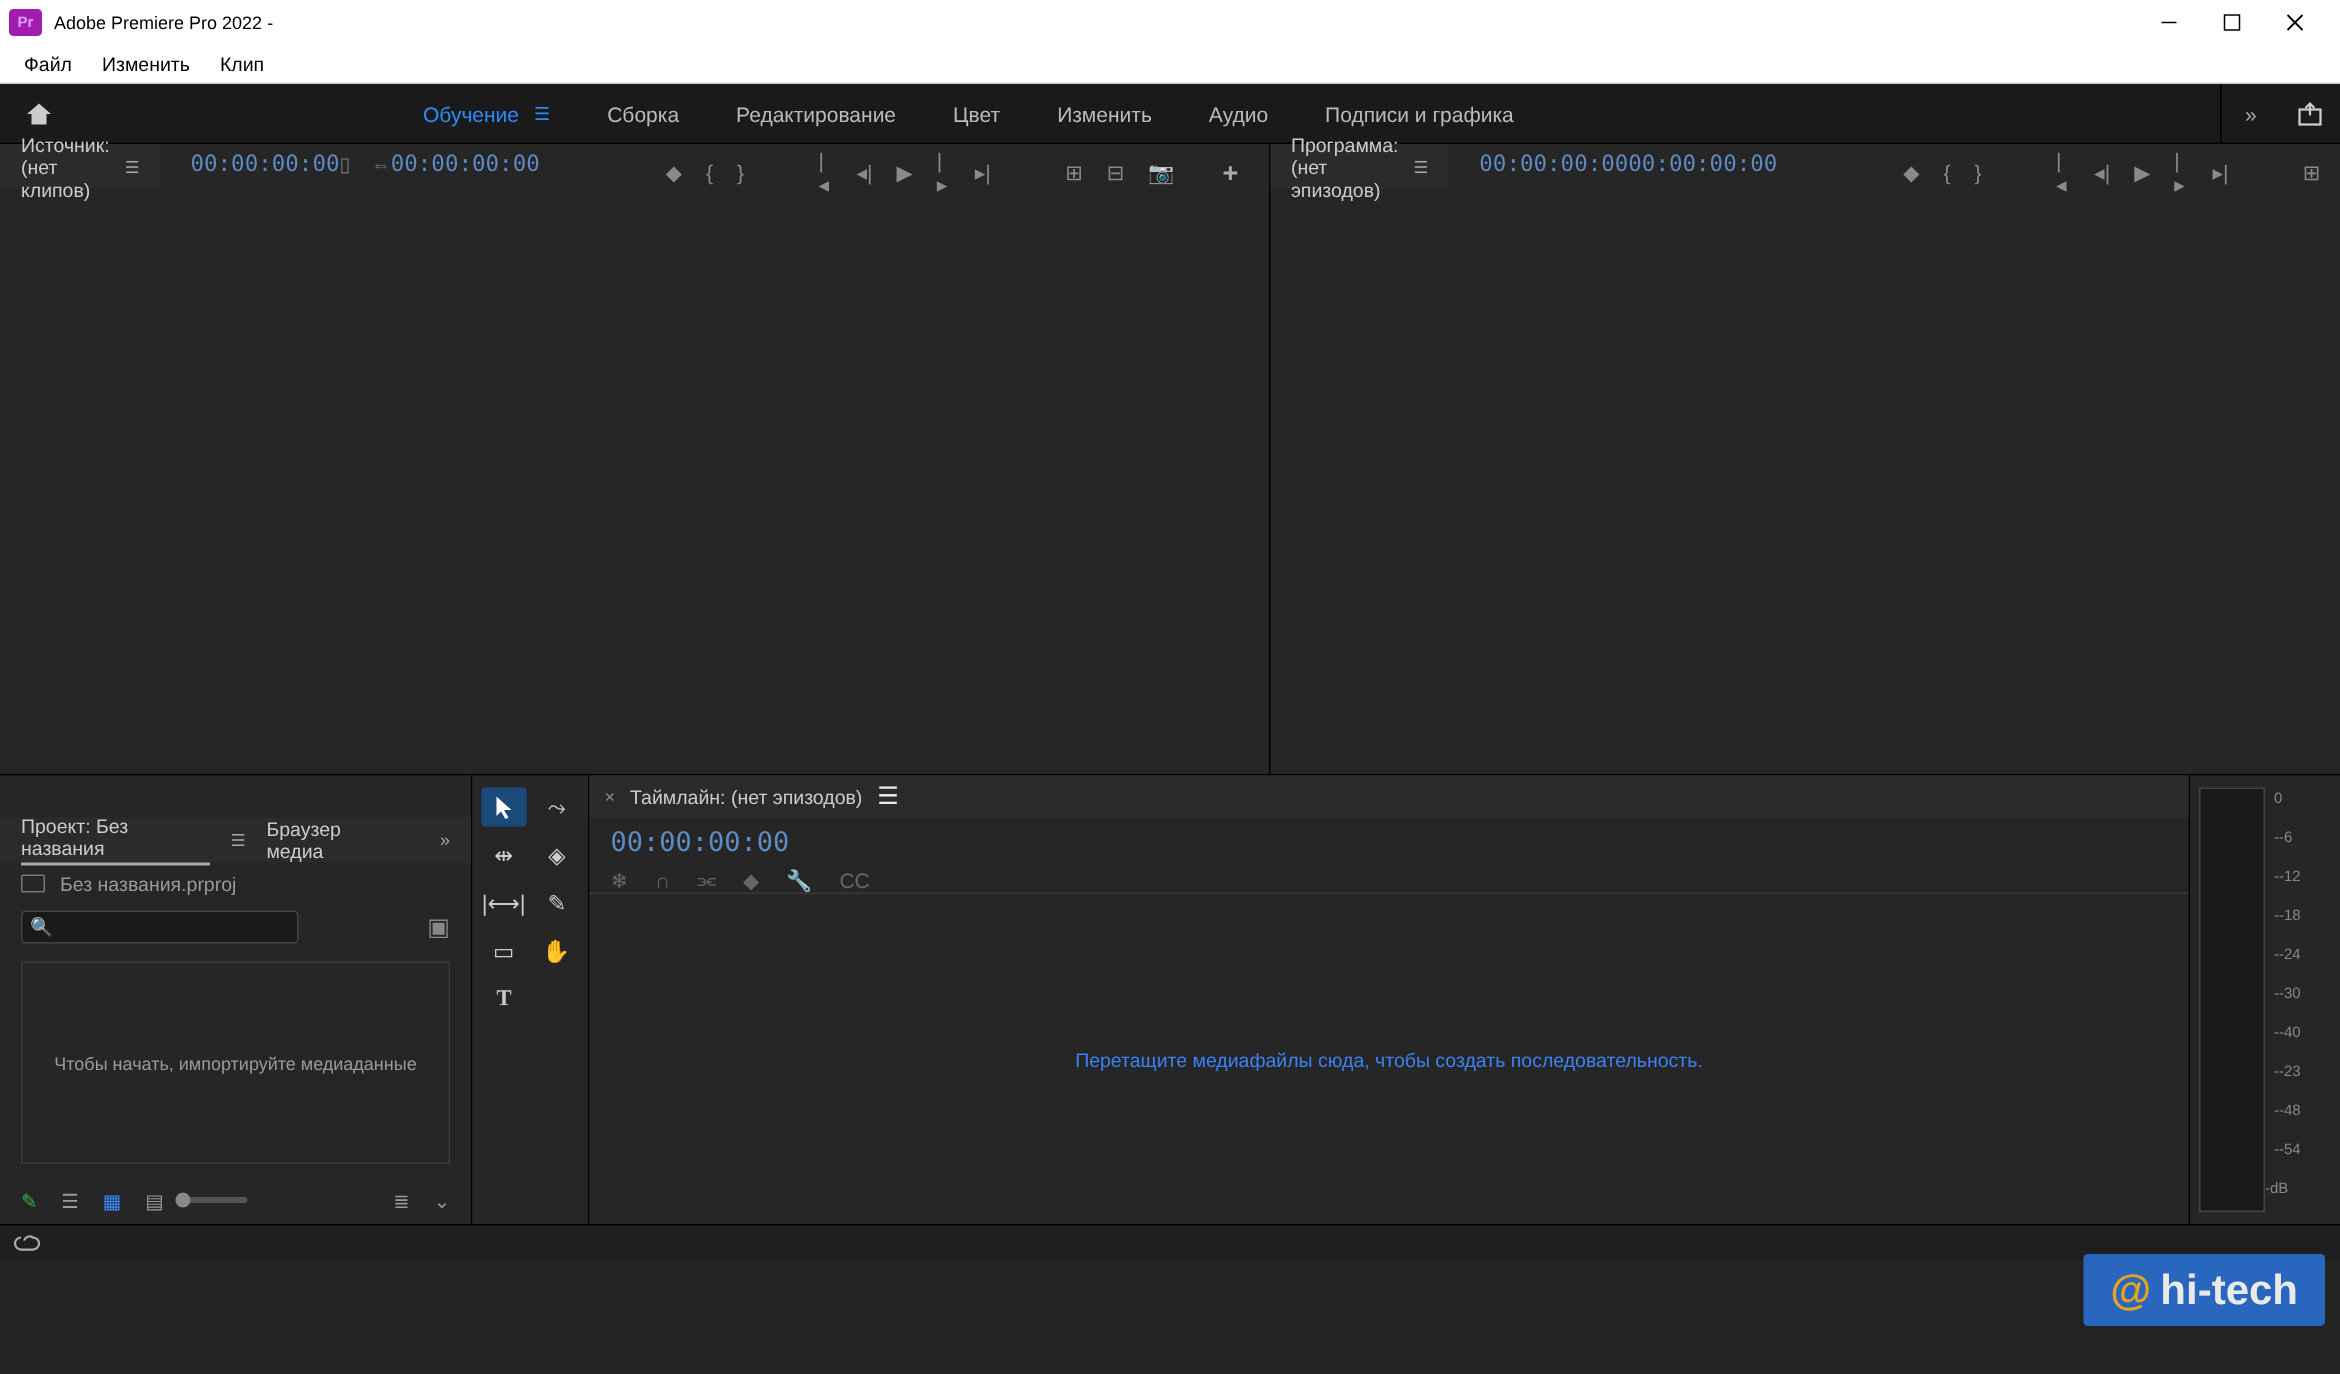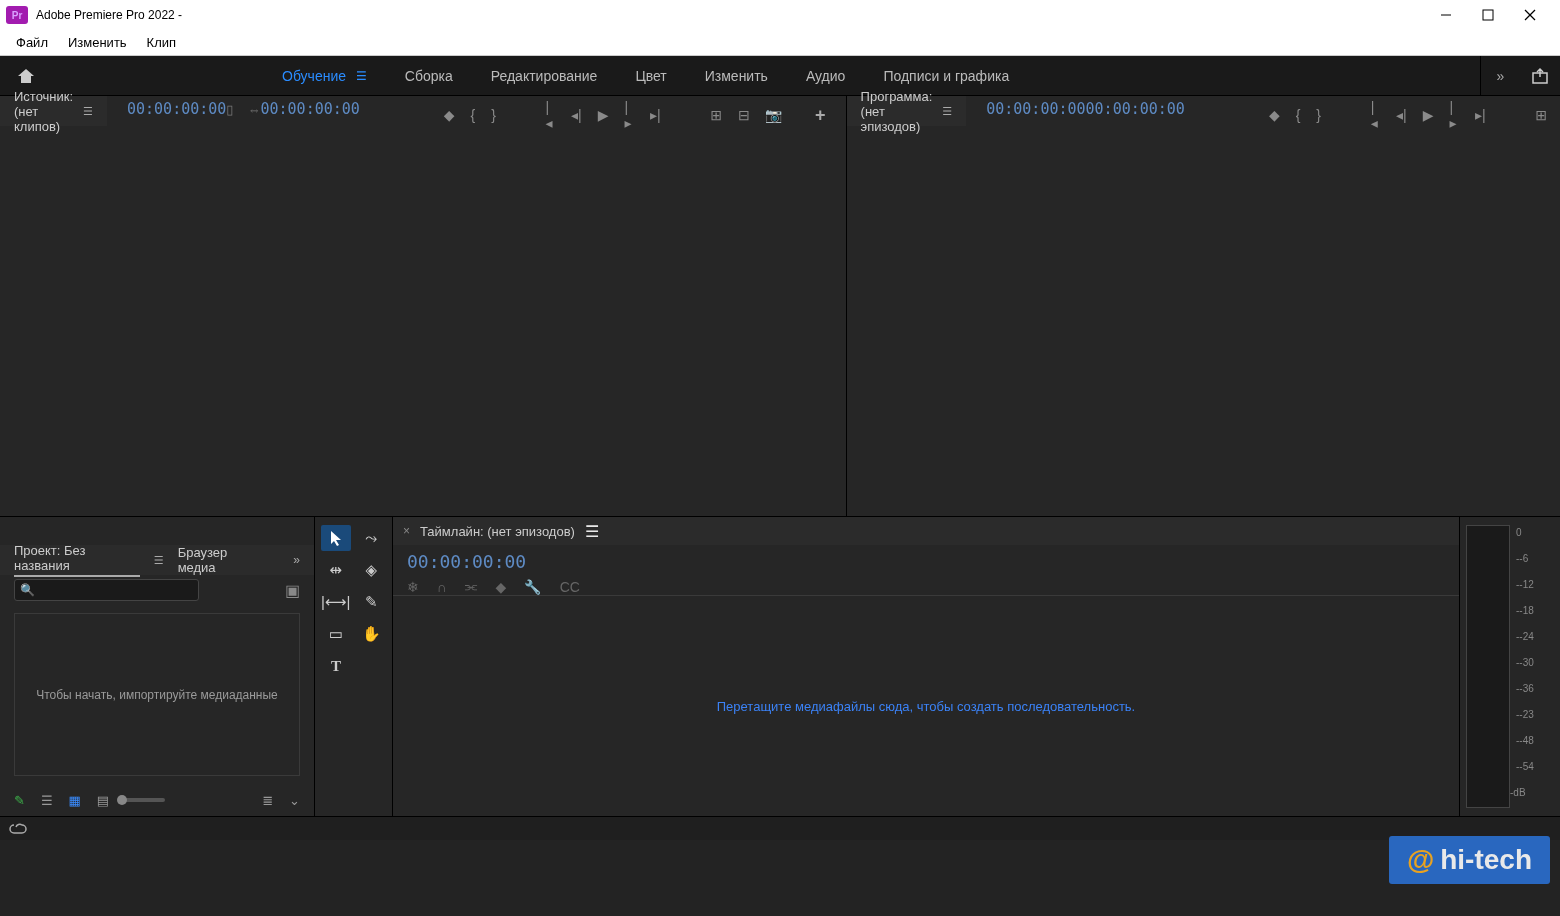--- a/index.html
+++ b/index.html
@@ -232,20 +232,24 @@
 <div class="lower">
 
   <div class="project-panel">
     <div class="project-tabs">
       <span class="ptab active">Проект: Без названия</span>
       <span class="pmenu">☰</span>
       <span class="ptab">Браузер медиа</span>
       <span class="pspacer"></span>
       <span class="overflow">»</span>
     </div>
+    <div class="project-file-row">
+      <span class="file-icon"></span>
+      <span>Без названия.prproj</span>
+    </div>
     <div class="project-search-row">
       <div class="srch-wrap">
         <span class="mag">🔍</span>
         <input type="text" placeholder="" style="">
       </div>
       <span class="cam-icon">▣</span>
     </div>
     <div class="project-drop">
       <span>Чтобы начать, импортируйте медиаданные</span>
     </div>
@@ -311,21 +315,21 @@
 
   <div class="audio-meter">
     <div class="meter-bars"></div>
     <div class="meter-scale">
       <div>0</div>
       <div>-6</div>
       <div>-12</div>
       <div>-18</div>
       <div>-24</div>
       <div>-30</div>
-      <div>-36</div>
+      <div>-40</div>
       <div>-23</div>
       <div>-48</div>
       <div>-54</div>
       <div style="margin-left:-6px">dB</div>
     </div>
   </div>
 
 </div>
 
 <div class="status-bar">

